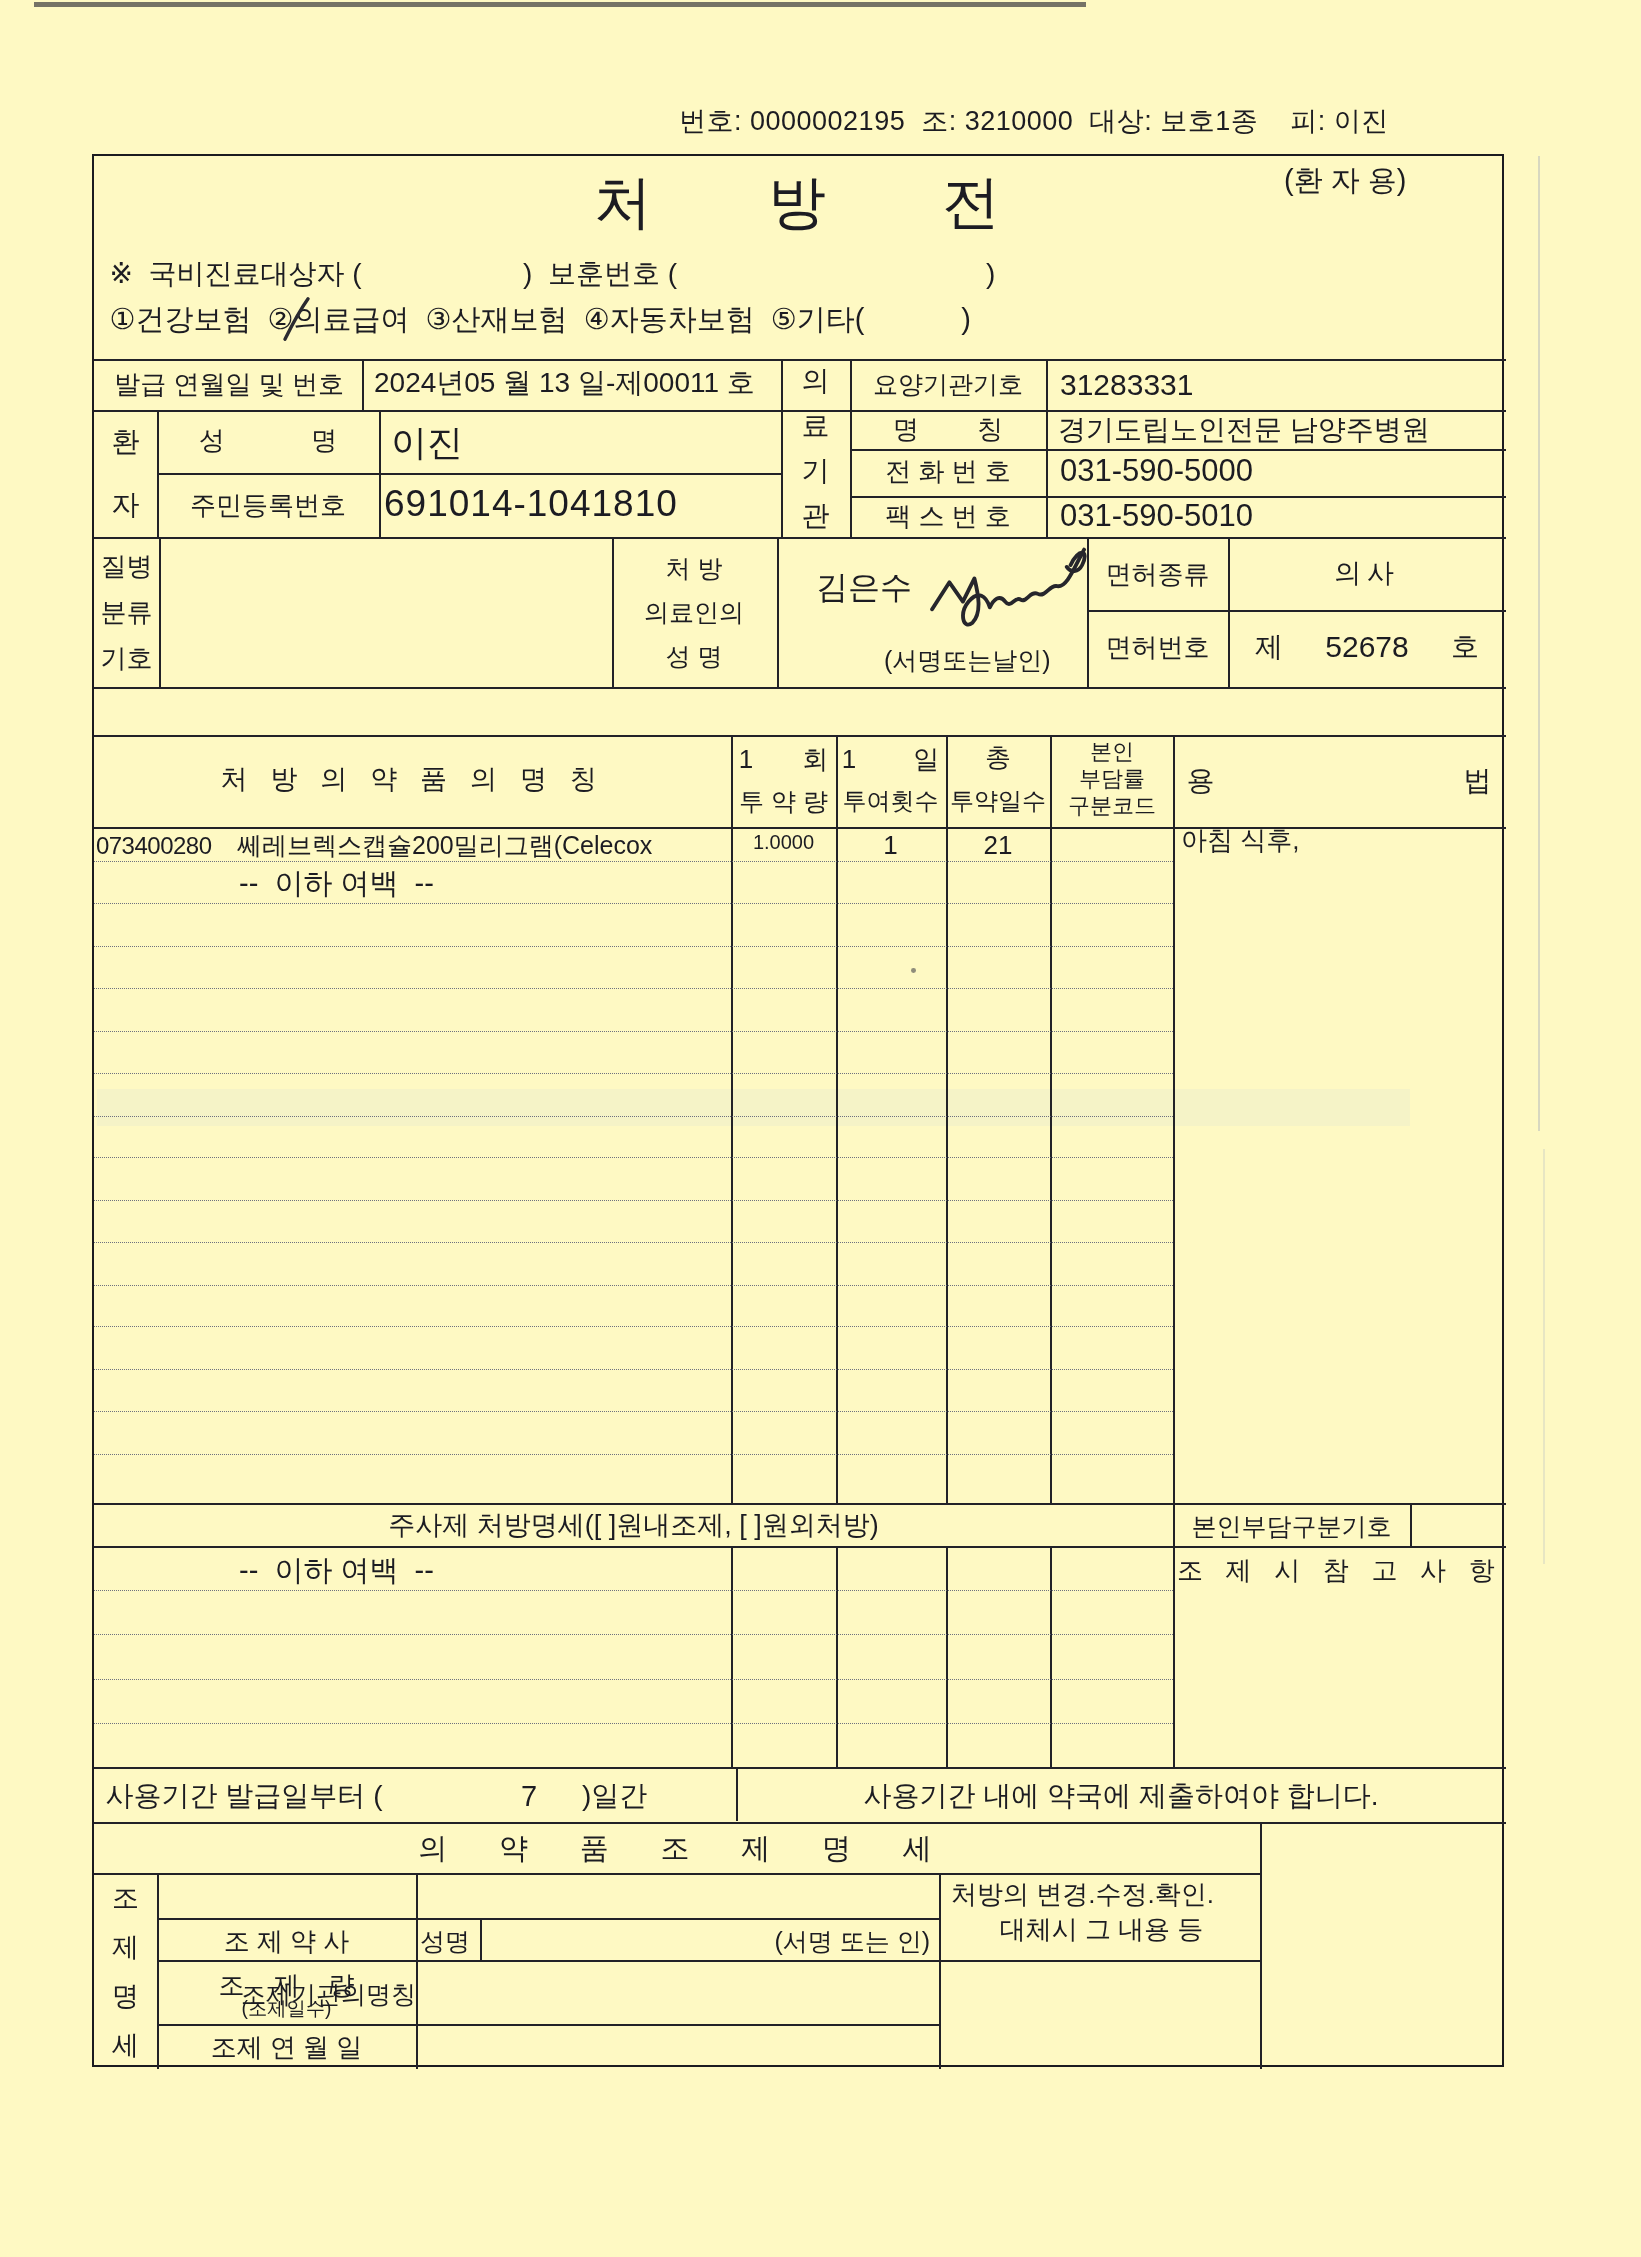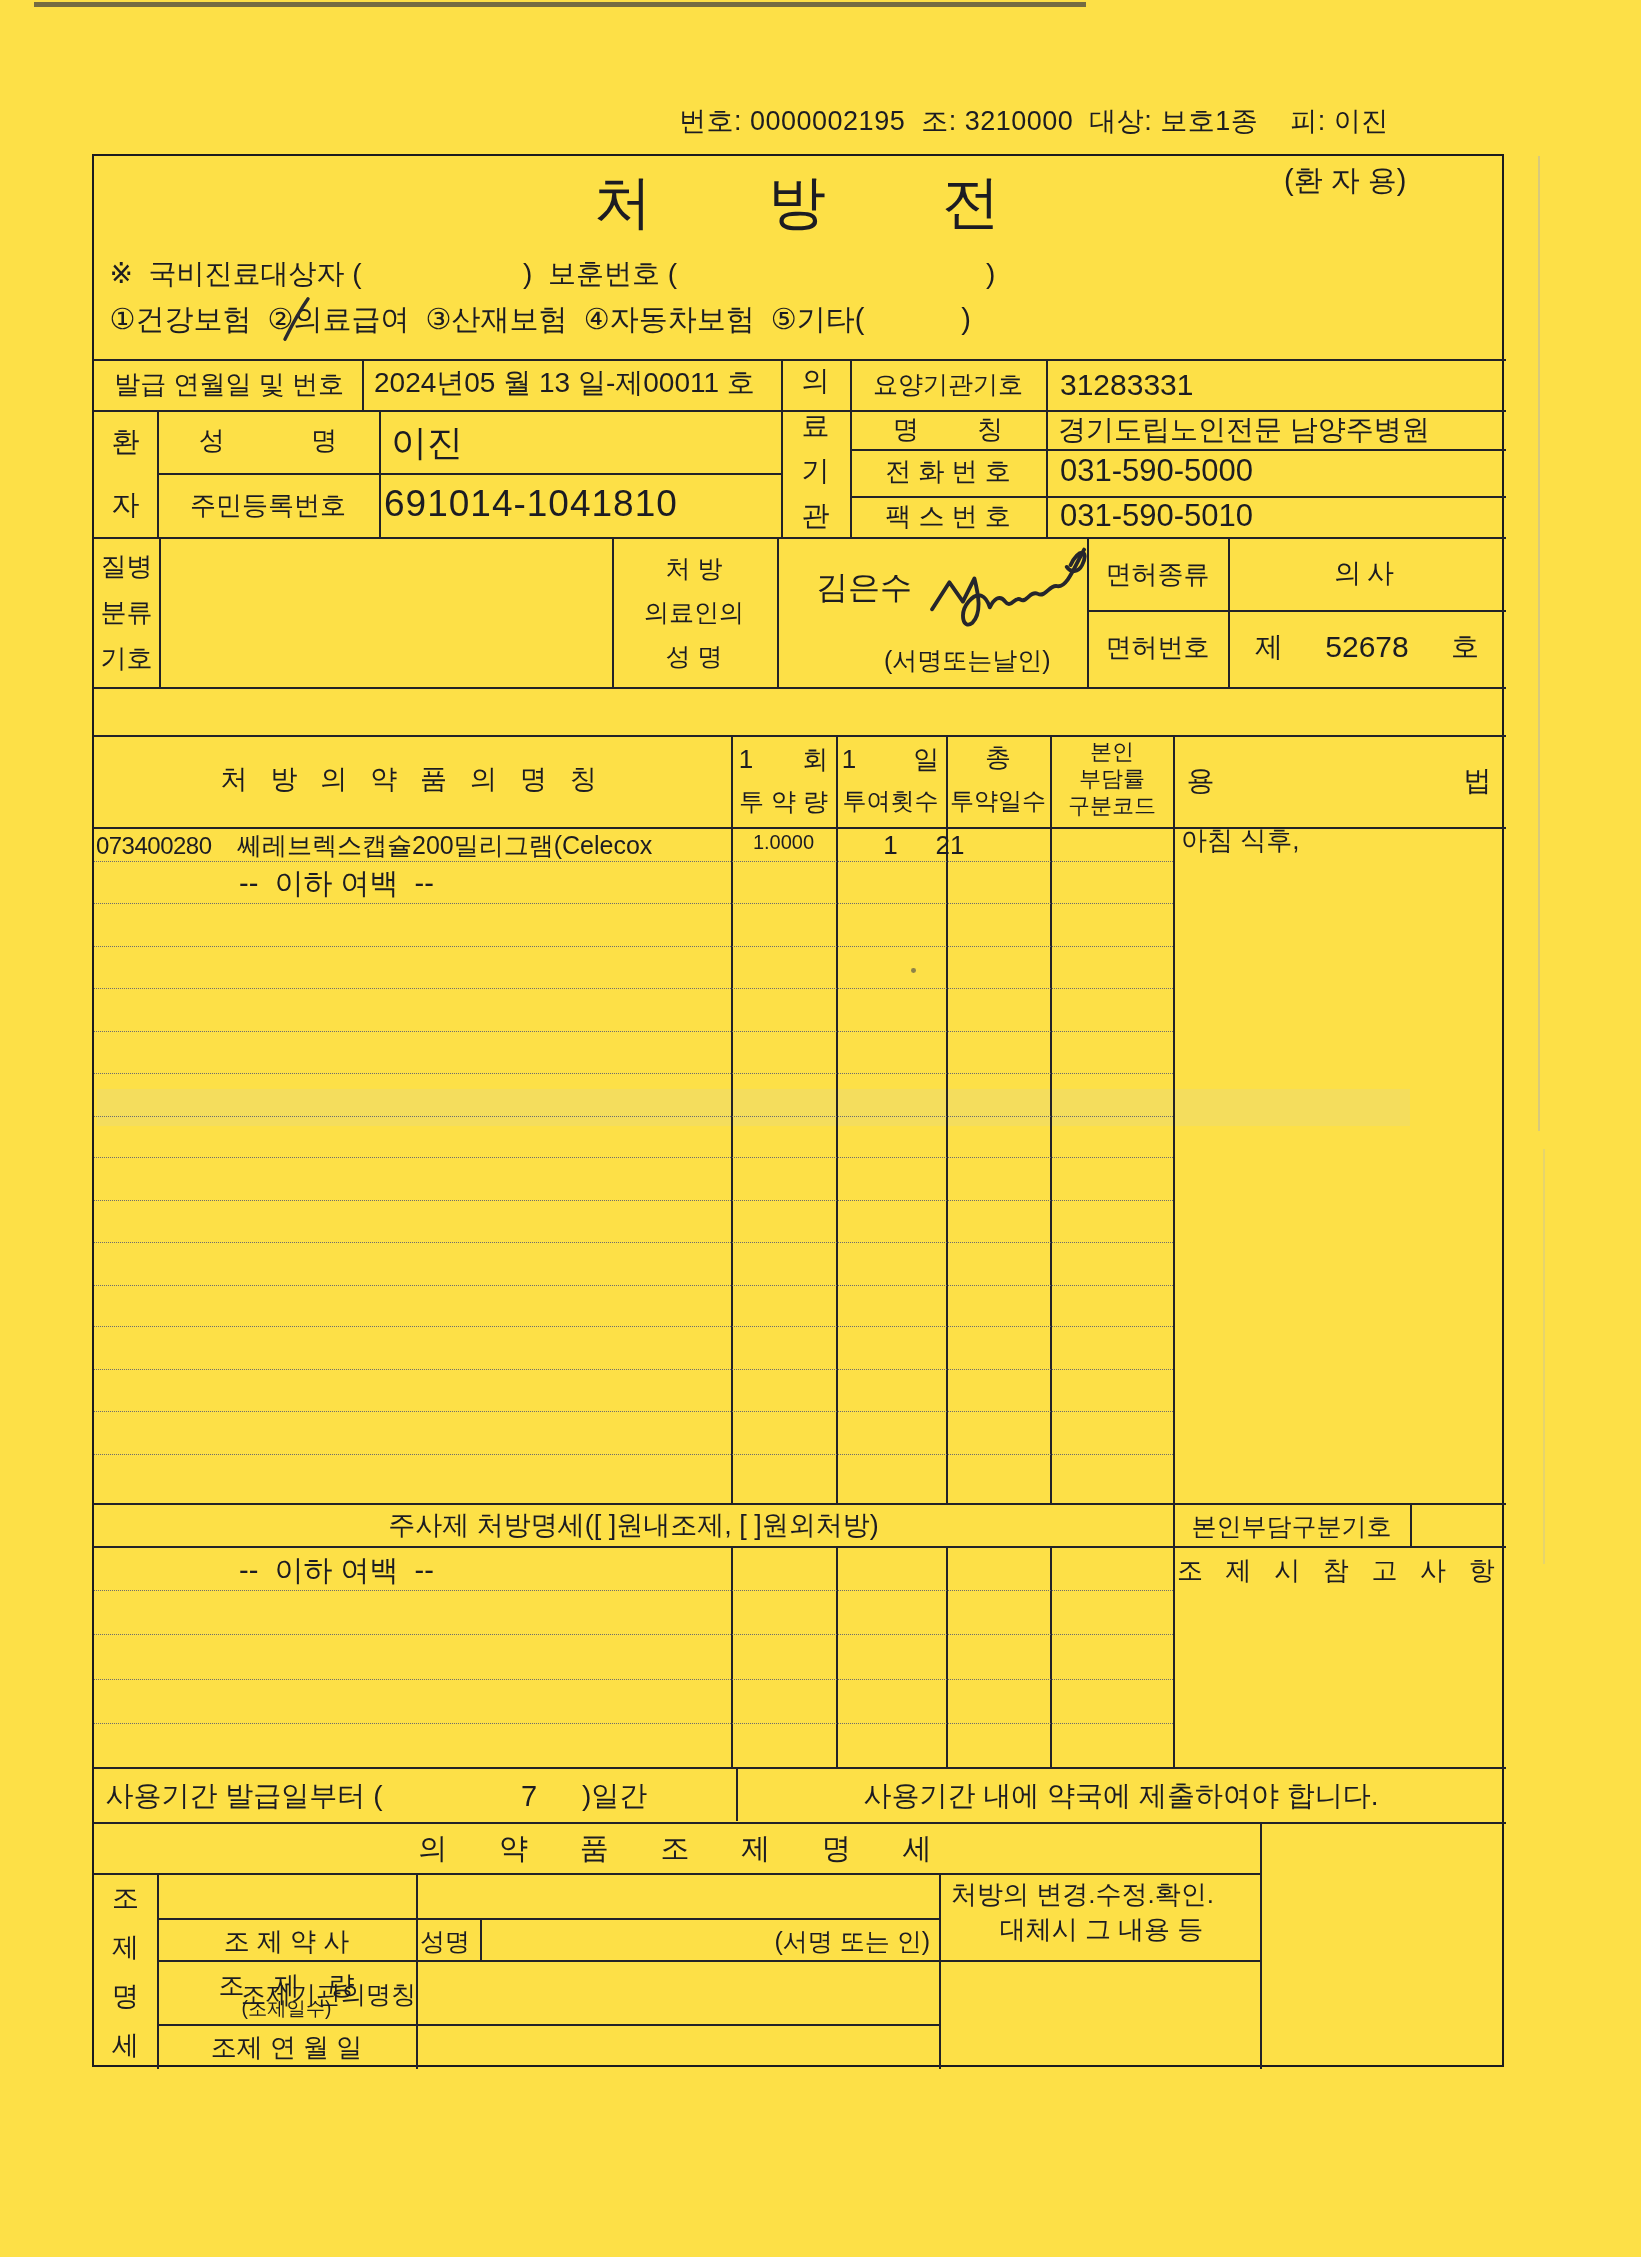--- a/index.html
+++ b/index.html
@@ -1,16 +1,16 @@
 <!DOCTYPE html>
 <html><head>
 <meta charset="utf-8">
 <style>
   html,body{margin:0;padding:0;background:#f4f4f5;}
-  .page{position:relative;width:1641px;height:2257px;background:#fde047;overflow:hidden;
+  .page{position:relative;width:1641px;height:2257px;background:#fef9c3;overflow:hidden;
         font-family:"Liberation Sans","DejaVu Sans",sans-serif;color:#1c1c22;}
   .t{position:absolute;white-space:pre;color:#1c1c22;line-height:1.15;}
   .form{position:absolute;left:92px;top:154px;width:1412px;height:1913px;
         border:2.9px solid #1b1b1f;box-sizing:border-box;}
   .hl{position:absolute;height:1.9px;background:#222228;}
   .vl{position:absolute;width:1.9px;background:#222228;}
   .dot{position:absolute;height:0;border-top:1.9px dotted #565a74;opacity:.85;}
   .vert{position:absolute;display:flex;flex-direction:column;justify-content:space-around;
         align-items:center;}
   .flexrow{position:absolute;display:flex;justify-content:space-between;align-items:center;}
@@ -158,21 +158,21 @@
     <div class="t" style="left:956px;top:637px;width:124px;font-size:22px;text-align:center;">구분코드</div>
     <div class="flexrow" style="left:1079px;top:579px;width:332px;height:92px;padding:0 13.5px;box-sizing:border-box;font-size:28px;">
       <span>용</span>
       <span>법</span>
     </div>
 
     <div class="t" style="left:1.9px;top:676px;font-size:24px;letter-spacing:-0.5px;">073400280</div>
     <div class="t" style="left:143px;top:675px;font-size:25px;">쎄레브렉스캡슐200밀리그램(Celecox</div>
     <div class="t" style="left:637px;top:675px;width:105px;font-size:20px;text-align:center;">1.0000</div>
     <div class="t" style="left:742px;top:675px;width:109px;font-size:26px;text-align:center;">1</div>
-    <div class="t" style="left:804px;top:675px;width:104px;font-size:26px;text-align:center;">21</div>
+    <div class="t" style="left:852px;top:675px;width:104px;font-size:26px;text-align:center;">21</div>
     <div class="t" style="left:956px;top:675px;width:124px;font-size:26px;text-align:center;"></div>
     <div class="t" style="left:1087px;top:670px;font-size:26px;">아침 식후,</div>
 
     <div class="t" style="left:145px;top:711px;font-size:29px;">--  이하 여백  --</div>
 
     <div class="dot" style="left:0;top:705px;width:1079px;"></div>
     <div class="dot" style="left:0;top:747px;width:1079px;"></div>
     <div class="dot" style="left:0;top:790px;width:1079px;"></div>
     <div class="dot" style="left:0;top:832px;width:1079px;"></div>
     <div class="dot" style="left:0;top:875px;width:1079px;"></div>

